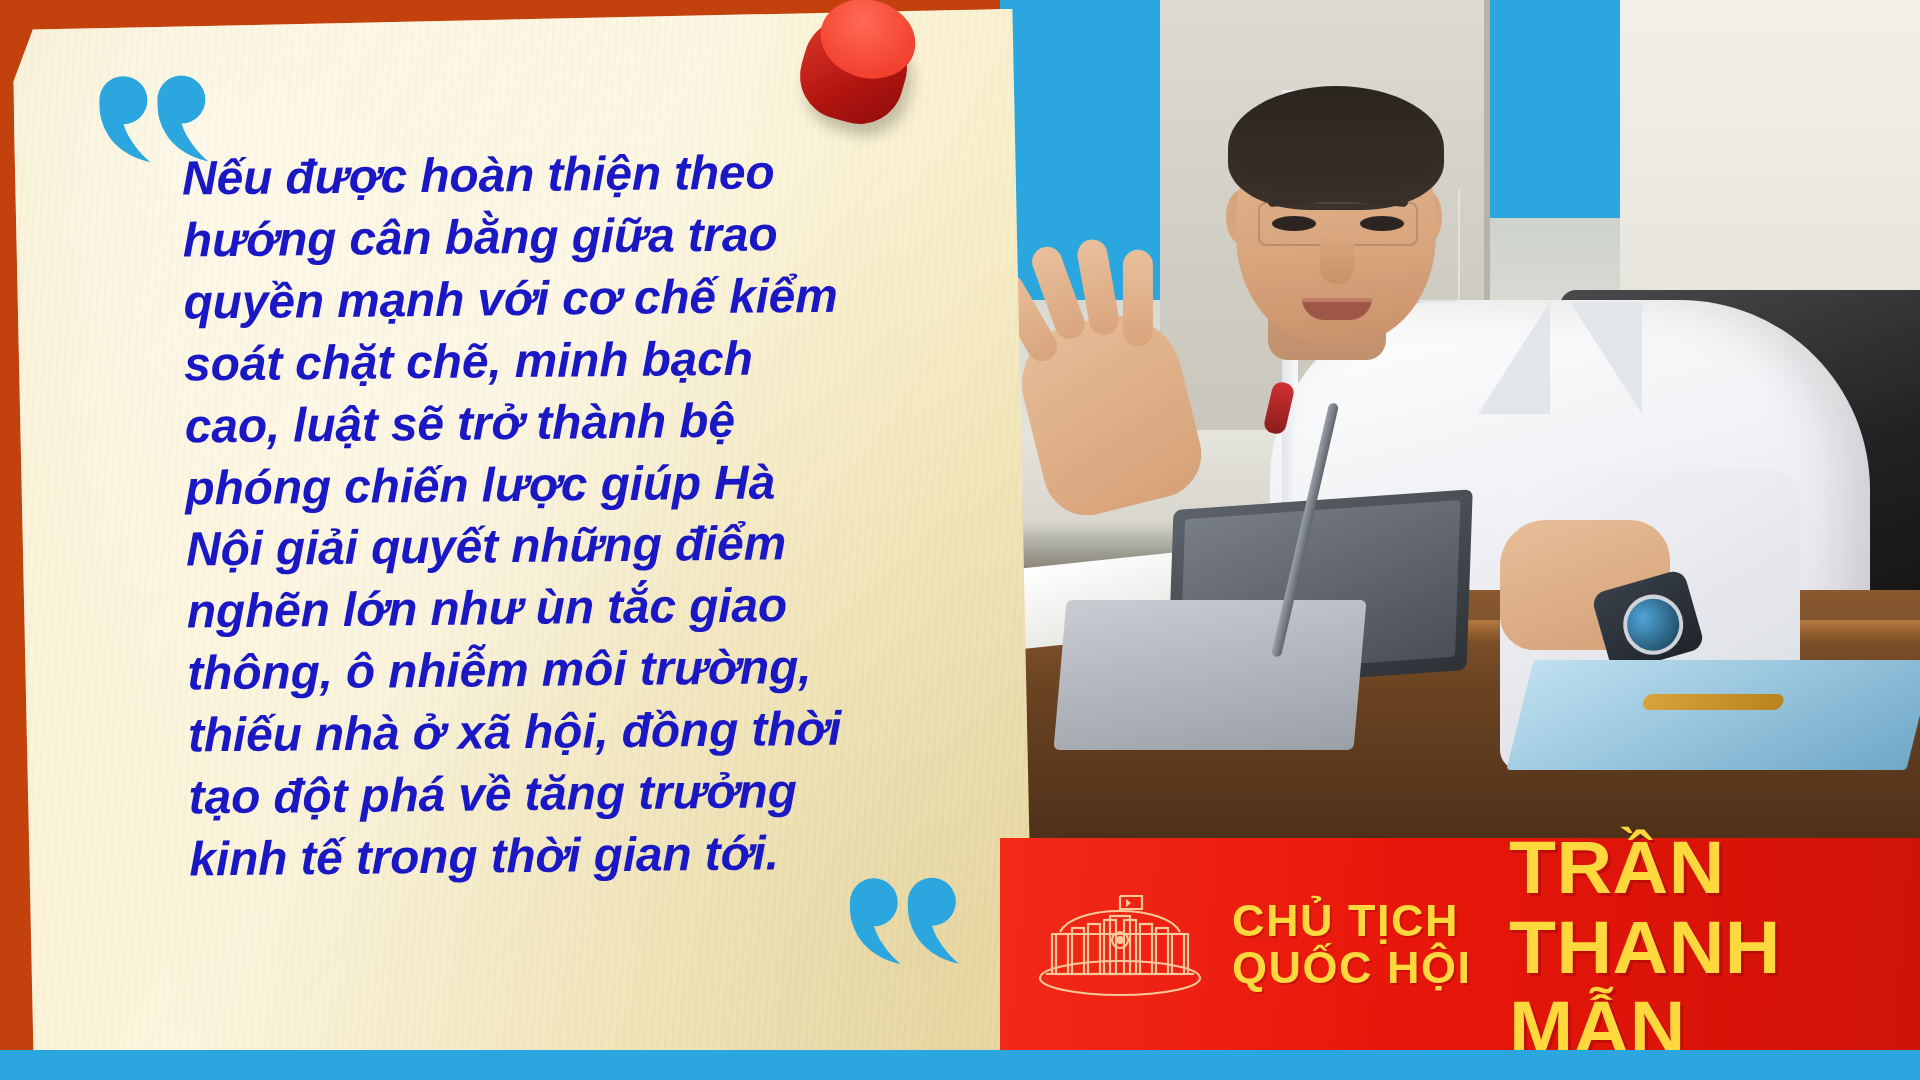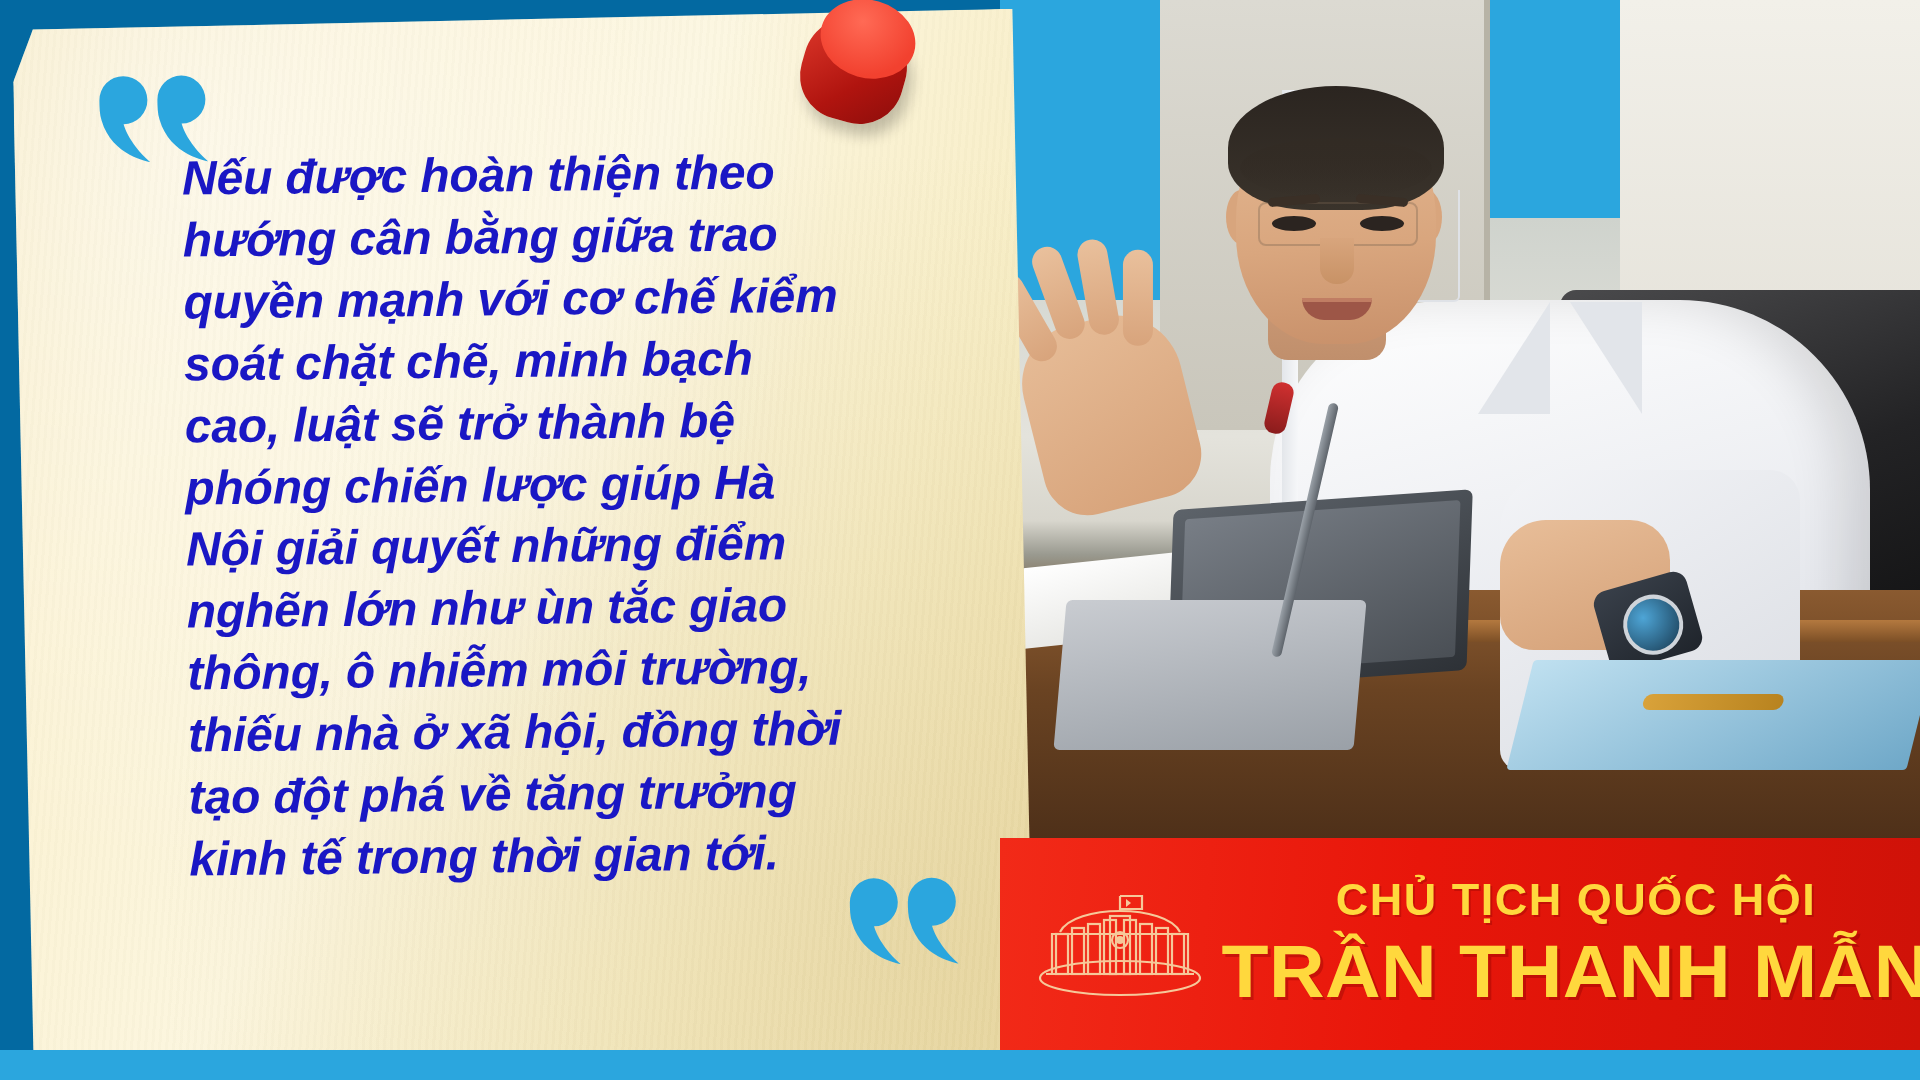--- a/index.html
+++ b/index.html
@@ -2,21 +2,21 @@
 <html><head>
 <meta charset="utf-8">
 <style>
   * { margin:0; padding:0; box-sizing:border-box; }
   html, body {
     width:1920px; height:1080px; overflow:hidden;
     font-family:"Liberation Sans", sans-serif;
   }
   #stage {
     position:relative; width:1920px; height:1080px;
-    background:#0369a1;
+    background:#c2410c;
     overflow:hidden;
   }
 
   
   .photo-pane{
     position:absolute; left:1000px; top:0; width:920px; height:840px;
     overflow:hidden; background:#2ba6de;
   }
   .wall{
     position:absolute; inset:0;
@@ -256,21 +256,21 @@
     transform:rotate(16deg);
   }
 
   
   .banner{
     position:absolute; left:1000px; top:838px; width:920px; height:212px;
     background:linear-gradient(95deg,#f22a18 0%,#e8160a 45%,#cf1208 100%);
     display:flex; align-items:center; gap:26px; padding-left:34px;
   }
   .emblem{ width:172px; height:124px; flex:none; }
-  .banner-text{ display:flex; flex-direction:column; flex:1; align-items:center; }
+  .banner-text{ display:flex; flex-direction:row; flex:1; align-items:center; }
   .banner-role{
     color:#ffd83d; font-weight:700; font-size:45px;
     letter-spacing:1.5px; line-height:1.05;
     text-shadow:2px 2px 0 rgba(120,0,0,.28);
   }
   .banner-name{
     color:#ffd83d; font-weight:700; font-size:74px;
     letter-spacing:0.5px; line-height:1.08; margin-top:8px;
     text-shadow:3px 3px 0 rgba(120,0,0,.3);
     transform:scaleX(1.04);

